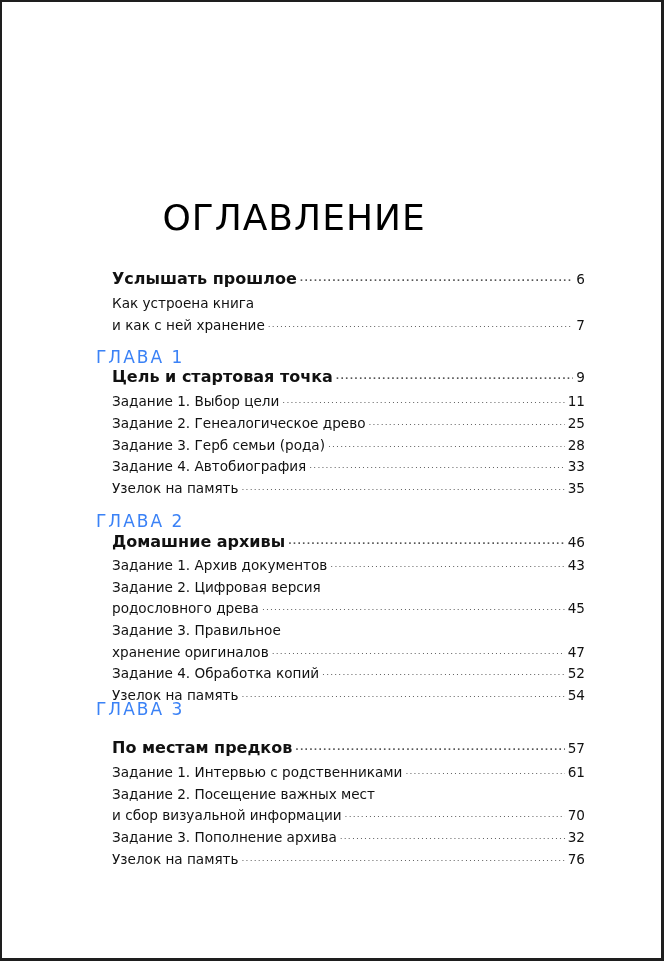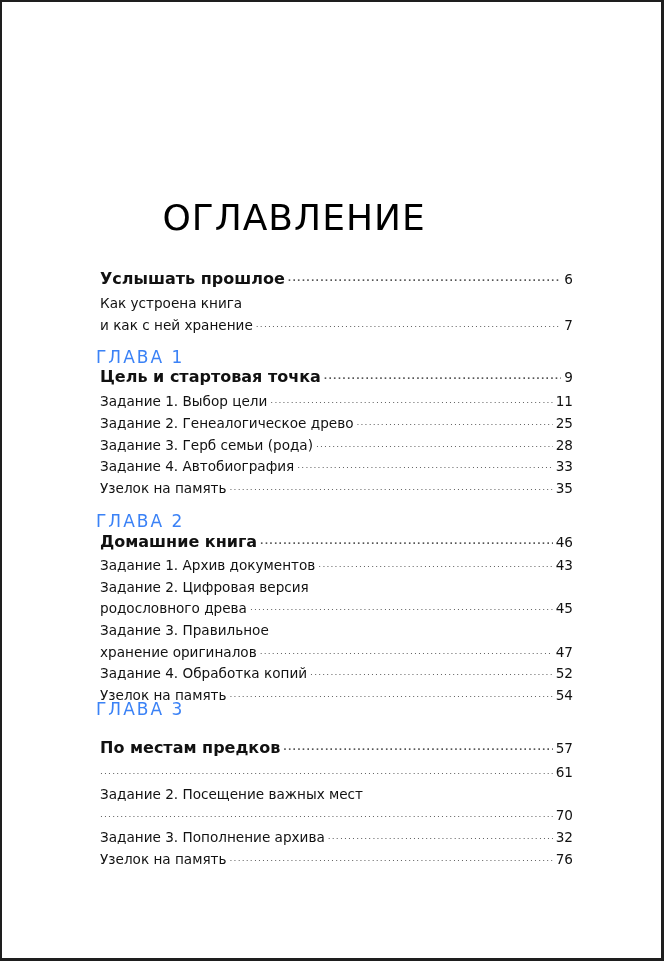--- a/index.html
+++ b/index.html
@@ -14,21 +14,21 @@
       border-right-width: 3px; border-bottom-width: 3px;
     }
     .title {
       position: absolute; left: 0; width: 588px; top: 196px;
       text-align: center; font-size: 36px; font-weight: normal;
       letter-spacing: 1px; color: #000; line-height: 44px;
       font-family: "DejaVu Sans", sans-serif;
     }
     .toc { position: absolute; left: 96px; width: 473px; top: 0; }
     .row {
-      position: absolute; left: 4px; width: 473px; display: flex;
+      position: absolute; left: 16px; width: 473px; display: flex;
       align-items: center; font-size: 13.6px; line-height: 18px;
       white-space: nowrap;
     }
     .row .label { flex: 0 0 auto; padding-right: 3px; }
     .row .dots {
       flex: 1 1 auto; overflow: hidden; color: #555; font-size: 9px;
       letter-spacing: 1.2px; position: relative; top: -1px;
     }
     .row .dots::before { content: "................................................................................................................................................................................................................................................"; }
     .row .page { flex: 0 0 auto; padding-left: 3px; text-align: right; }
@@ -90,21 +90,21 @@
     <span class="page">33</span>
   </div>
   <div class="row" style="top:479px">
     <span class="label">Узелок на память</span>
     <span class="dots"></span>
     <span class="page">35</span>
   </div>
 
   <div class="chapter" style="top:512px">ГЛАВА 2</div>
   <div class="row bold" style="top:533px">
-    <span class="label">Домашние книга</span>
+    <span class="label">Домашние архивы</span>
     <span class="dots"></span>
     <span class="page">46</span>
   </div>
   <div class="row" style="top:556px">
     <span class="label">Задание 1. Архив документов</span>
     <span class="dots"></span>
     <span class="page">43</span>
   </div>
   <div class="row plain" style="top:578px">
     <span class="label">Задание 2. Цифровая версия</span>
@@ -133,27 +133,29 @@
     <span class="page">54</span>
   </div>
 
   <div class="chapter" style="top:700px">ГЛАВА 3</div>
   <div class="row bold" style="top:739px">
     <span class="label">По местам предков</span>
     <span class="dots"></span>
     <span class="page">57</span>
   </div>
   <div class="row" style="top:763px">
+    <span class="label">Задание 1. Интервью с родственниками</span>
     <span class="dots"></span>
     <span class="page">61</span>
   </div>
   <div class="row plain" style="top:785px">
     <span class="label">Задание 2. Посещение важных мест</span>
   </div>
   <div class="row" style="top:806px">
+    <span class="label">и сбор визуальной информации</span>
     <span class="dots"></span>
     <span class="page">70</span>
   </div>
   <div class="row" style="top:828px">
     <span class="label">Задание 3. Пополнение архива</span>
     <span class="dots"></span>
     <span class="page">32</span>
   </div>
   <div class="row" style="top:850px">
     <span class="label">Узелок на память</span>

